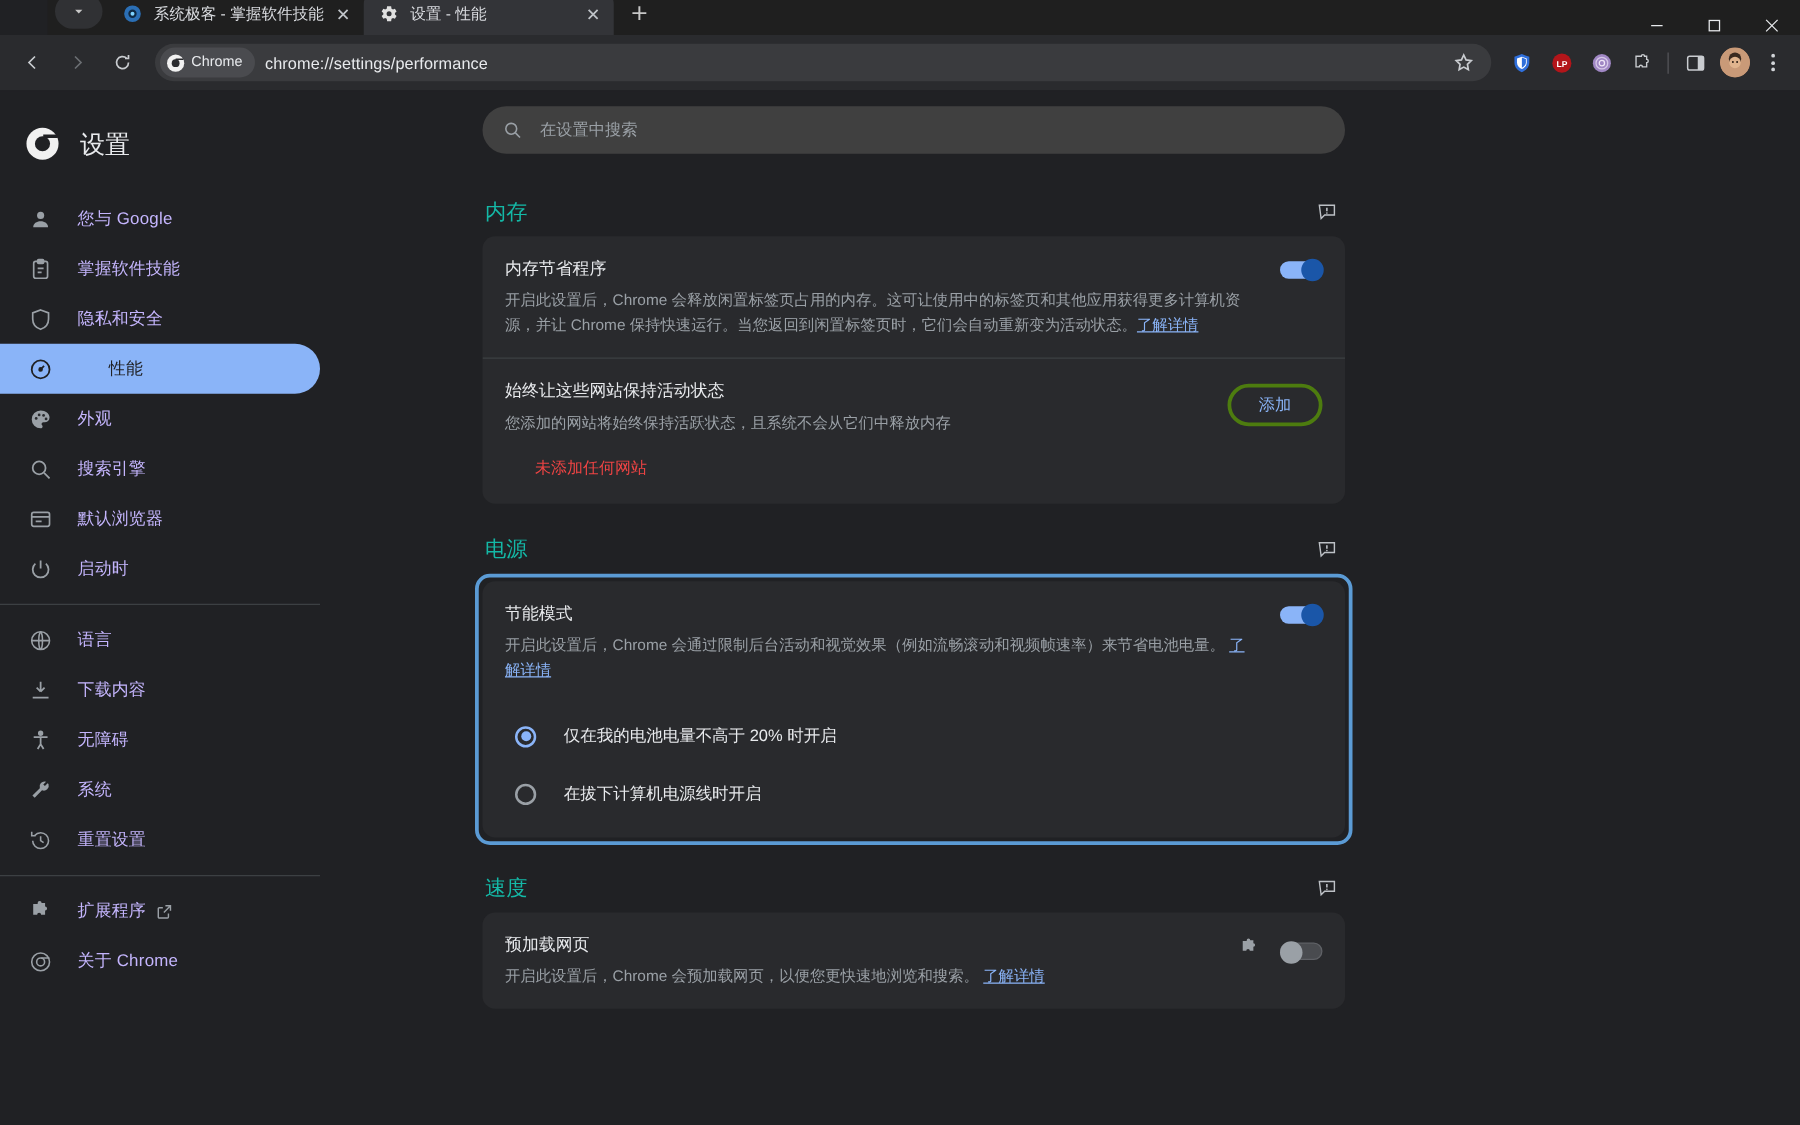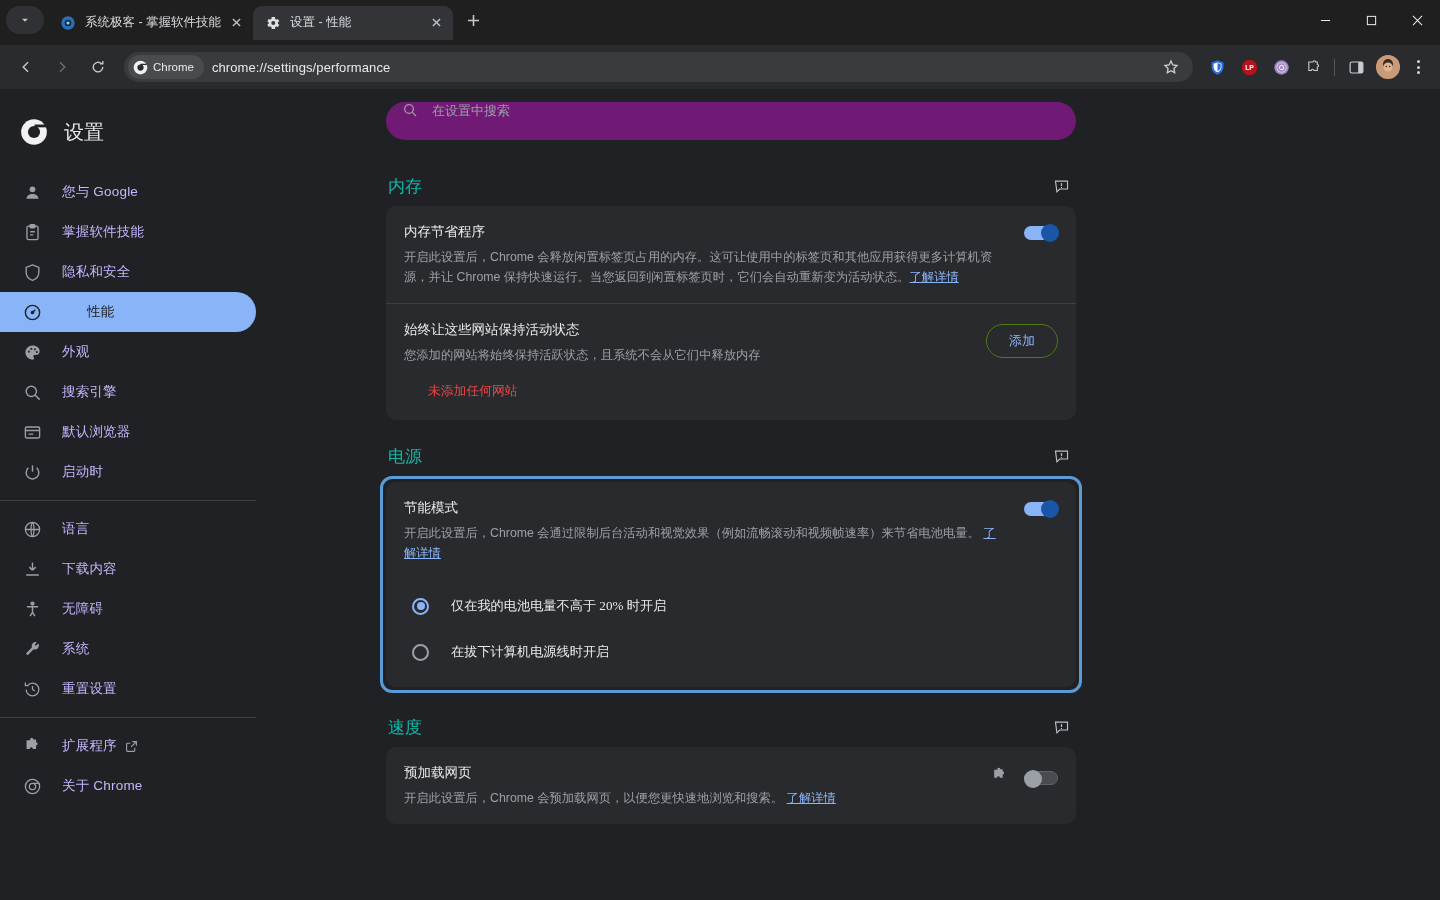--- a/index.html
+++ b/index.html
@@ -6,22 +6,22 @@
   html, body {
     width: 1440px; height: 900px;
     background: #202124;
     font-family: "Liberation Sans", "DejaVu Sans", sans-serif;
     overflow: hidden;
     color: #e8eaed;
   }
 
   
   .tabstrip {
-    height: 45px; background: #1f1f1f;
-    display: flex; align-items: center; position: relative;
+    height: 28px; background: #1f1f1f;
+    display: flex; align-items: flex-end; position: relative; margin-left: 38px;
   }
   .tab-search {
     width: 38px; height: 28px; margin: 0 4px 5px 6px;
     border-radius: 14px; background: #303134;
     display: flex; align-items: center; justify-content: center;
     cursor: pointer;
   }
   .tab-search svg { width: 14px; height: 14px; fill: #c7c7c7; }
   .tab {
     height: 34px; display: flex; align-items: center;
@@ -123,22 +123,22 @@
   .navitem.selected { background: #8ab4f8; color: #202124; gap: 25px; }
   .navitem.selected .nlabel { color: #202124; }
   .navdiv { height: 1px; background: #3c4043; margin: 8px 0 8px 0; }
   .ext-link { margin-left: 8px; display: inline-flex; }
   .ext-link svg { width: 13px; height: 13px; }
 
   
   .main { flex: 1 1 auto; padding: 0 0 0 0; overflow-y: auto; position: relative; }
   .searchwrap { padding: 12px 0 0 0; display: flex; justify-content: flex-start; }
   .searchbar {
-    width: 690px; margin-left: 130px; height: 38px; background: #701a75;
-    border-radius: 19px; display: flex; padding: 0 16px; cursor: text;
+    width: 690px; margin-left: 130px; height: 38px; background: #404040;
+    border-radius: 19px; display: flex; align-items: center; padding: 0 16px; cursor: text;
   }
   .searchbar svg { width: 16px; height: 16px; stroke: #9aa0a6; stroke-width: 1.9; fill: none; margin-right: 14px;}
   .searchbar .sph { font-size: 13px; color: #9aa0a6; }
 
   .content { width: 690px; margin-left: 130px; padding-top: 26px; }
 
   .secthead {
     display: flex; align-items: center; justify-content: space-between;
     height: 40px; padding: 0 2px 0 2px;
   }
@@ -163,21 +163,21 @@
   .toggle { width: 34px; height: 14px; border-radius: 8px; position: relative; cursor: pointer; }
   .toggle .knob { position: absolute; width: 18px; height: 18px; border-radius: 50%; top: -2px; }
   .toggle.on { background: #8ab4f8; }
   .toggle.on .knob { right: -1px; background: #1a56a8; }
   .toggle.off { background: #494b4f; }
   .toggle.off .knob { left: -1px; background: #9aa0a6; }
   .toggle.off { border: 1px solid #5f6166; }
 
   .btn-outline {
     height: 34px; padding: 0 22px; border-radius: 17px;
-    border: 1px solid #4d7c0f; color: #8ab4f8; background: transparent;
+    border: 3px solid #4d7c0f; color: #8ab4f8; background: transparent;
     font-size: 13px; cursor: pointer; font-family: inherit;
   }
 
   .emptyrow { padding: 14px 18px 20px 42px; font-size: 12.8px; color: #ef4444; }
 
   .radio-row { display: flex; align-items: center; padding: 14px 18px 14px 26px; cursor: pointer; }
   .radio {
     width: 17px; height: 17px; border-radius: 50%; flex: 0 0 17px;
     border: 2px solid #9aa0a6; position: relative; margin-right: 22px;
   }
@@ -593,21 +593,21 @@
               <div class="rtitle">节能模式</div>
               <div class="rdesc"><span>开启此设置后，Chrome 会通过限制后台活动和视觉效果（例如流畅滚动和视频帧速率）来节省电池电量。</span> <a>了解详情</a></div>
             </div>
             <div class="rctl">
               <div class="toggle on">
                   <span class="knob"></span>
                 </div>
             </div>
           </div>
 
-          <div class="radio-row" style="padding-top:18px;font-family:Liberation Serif, serif;">
+          <div class="radio-row" style="padding-top:18px;">
             <span class="radio checked"></span>
             <span class="rlabel">仅在我的电池电量不高于 20% 时开启</span>
           </div>
           <div class="radio-row" style="padding-bottom:26px;">
             <span class="radio"></span>
             <span class="rlabel">在拔下计算机电源线时开启</span>
           </div>
         </div>
       </div>
 

